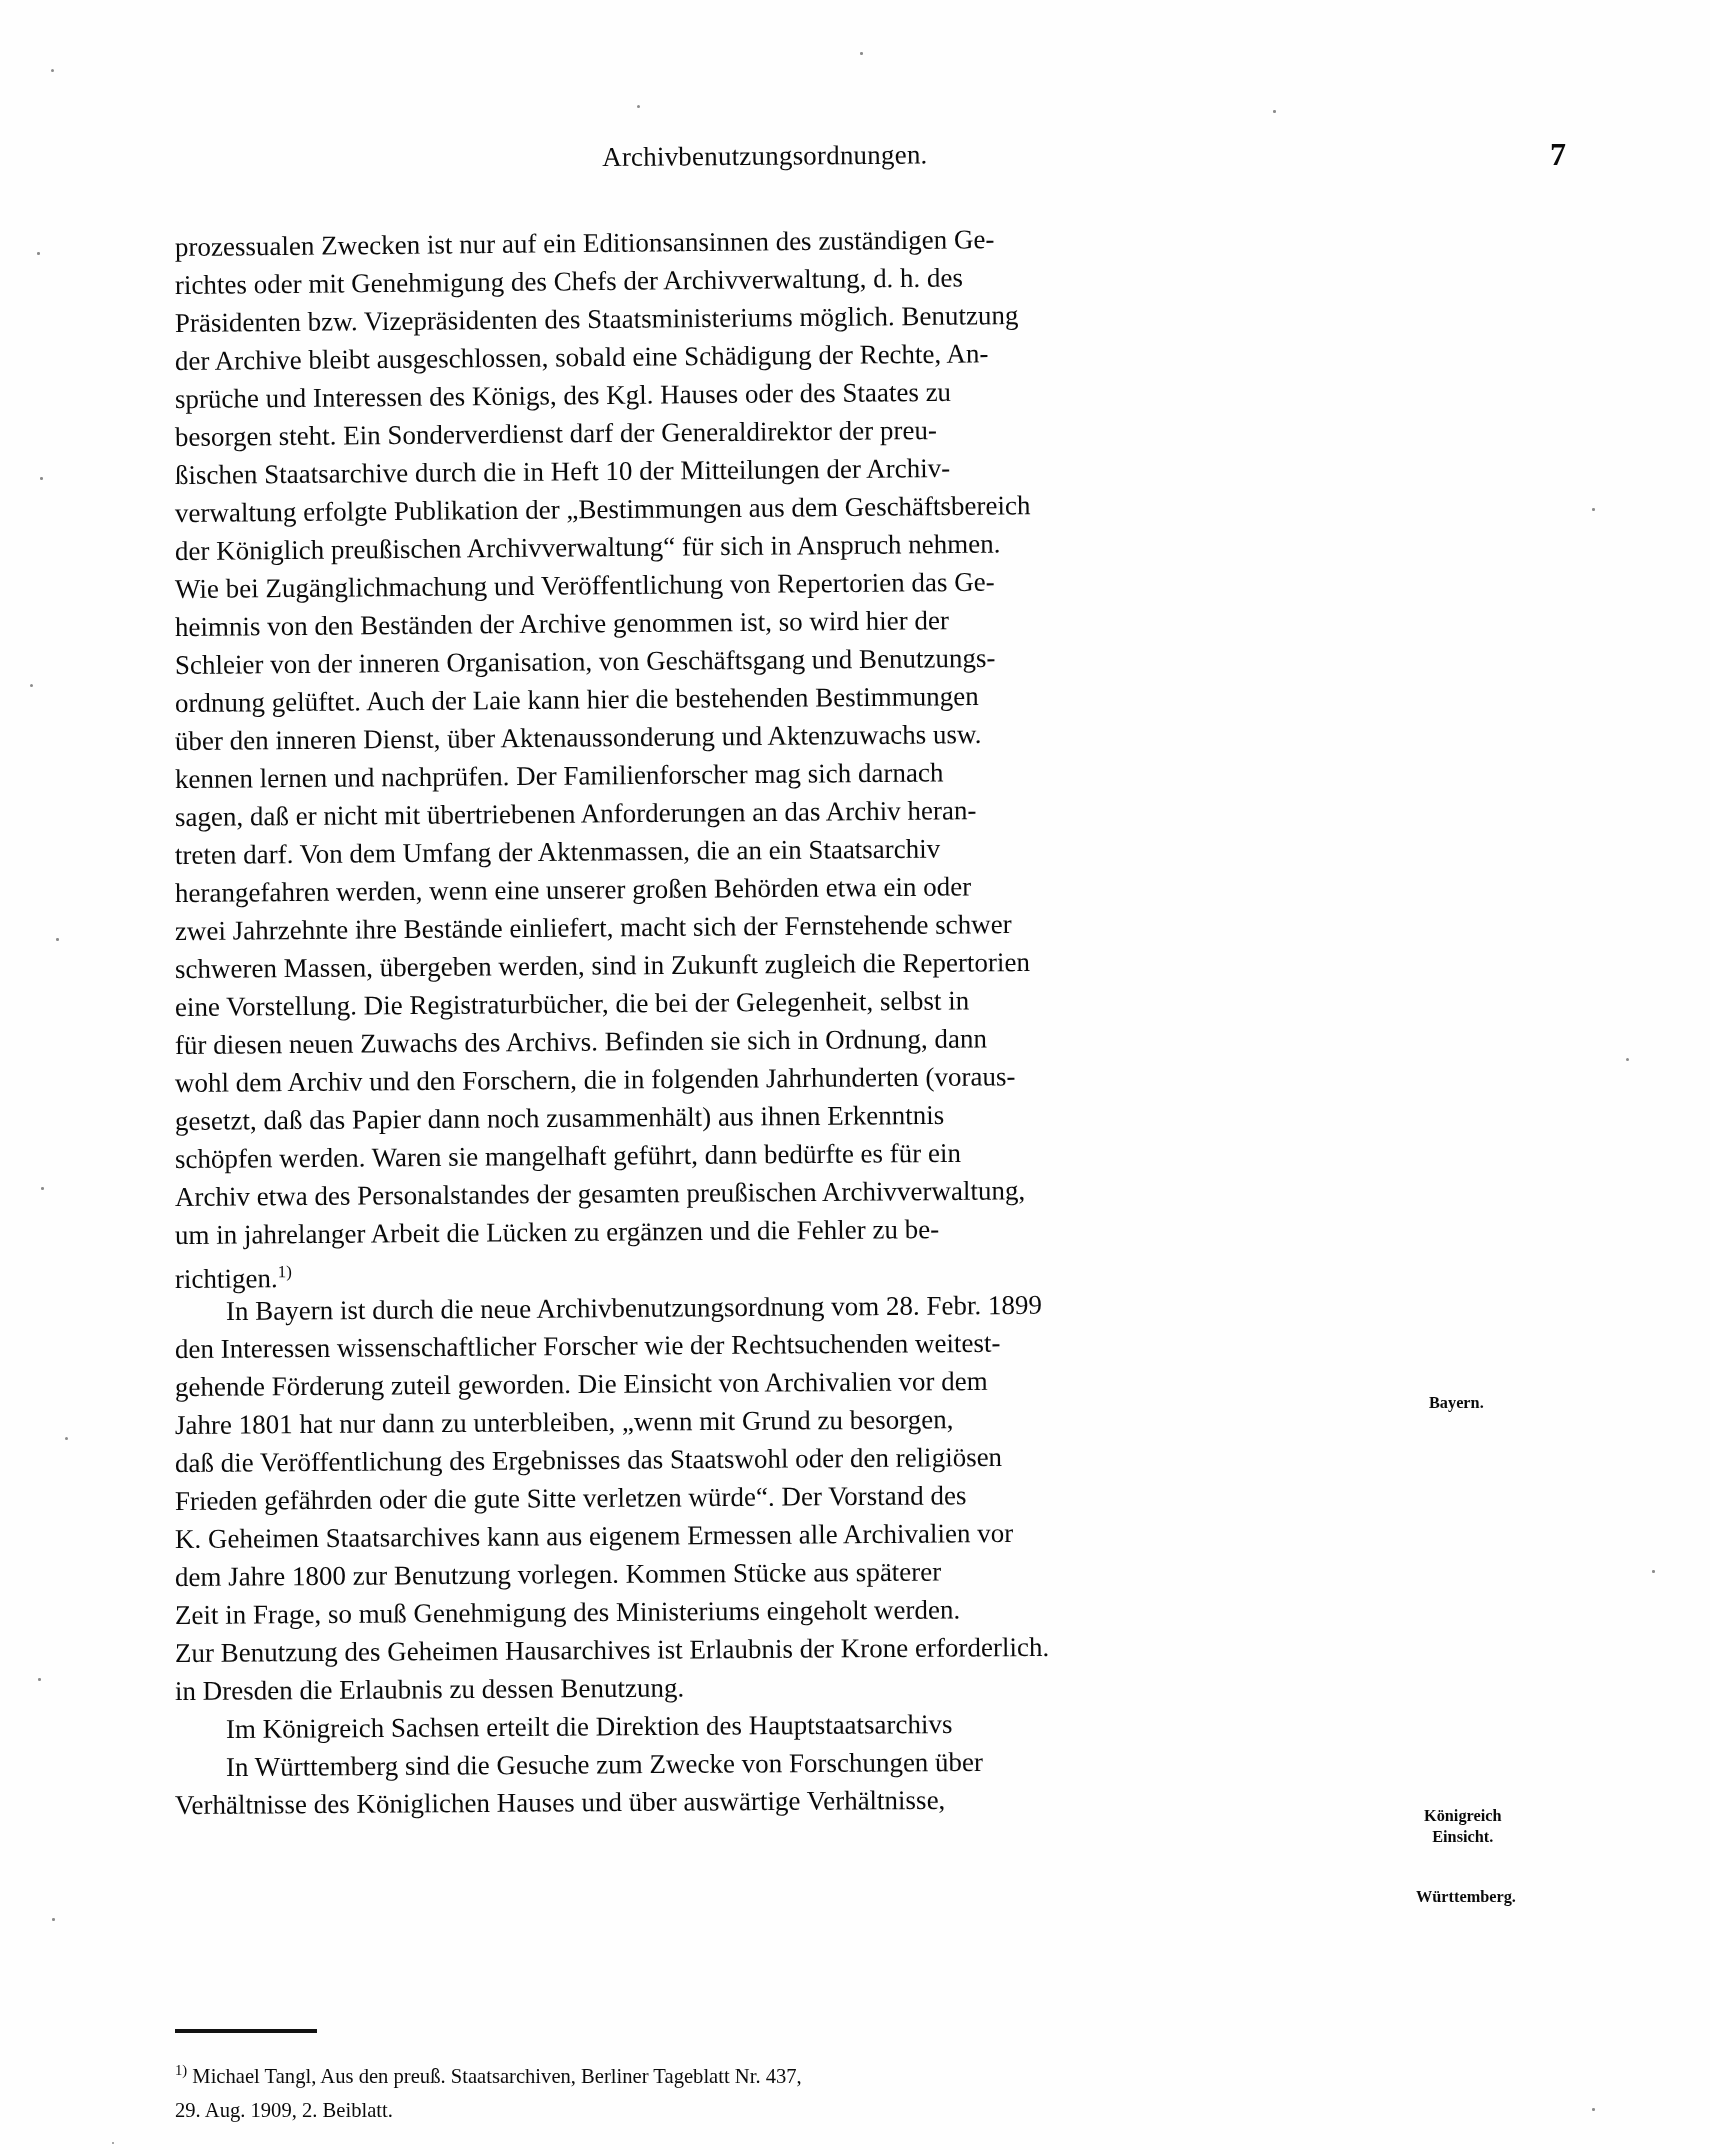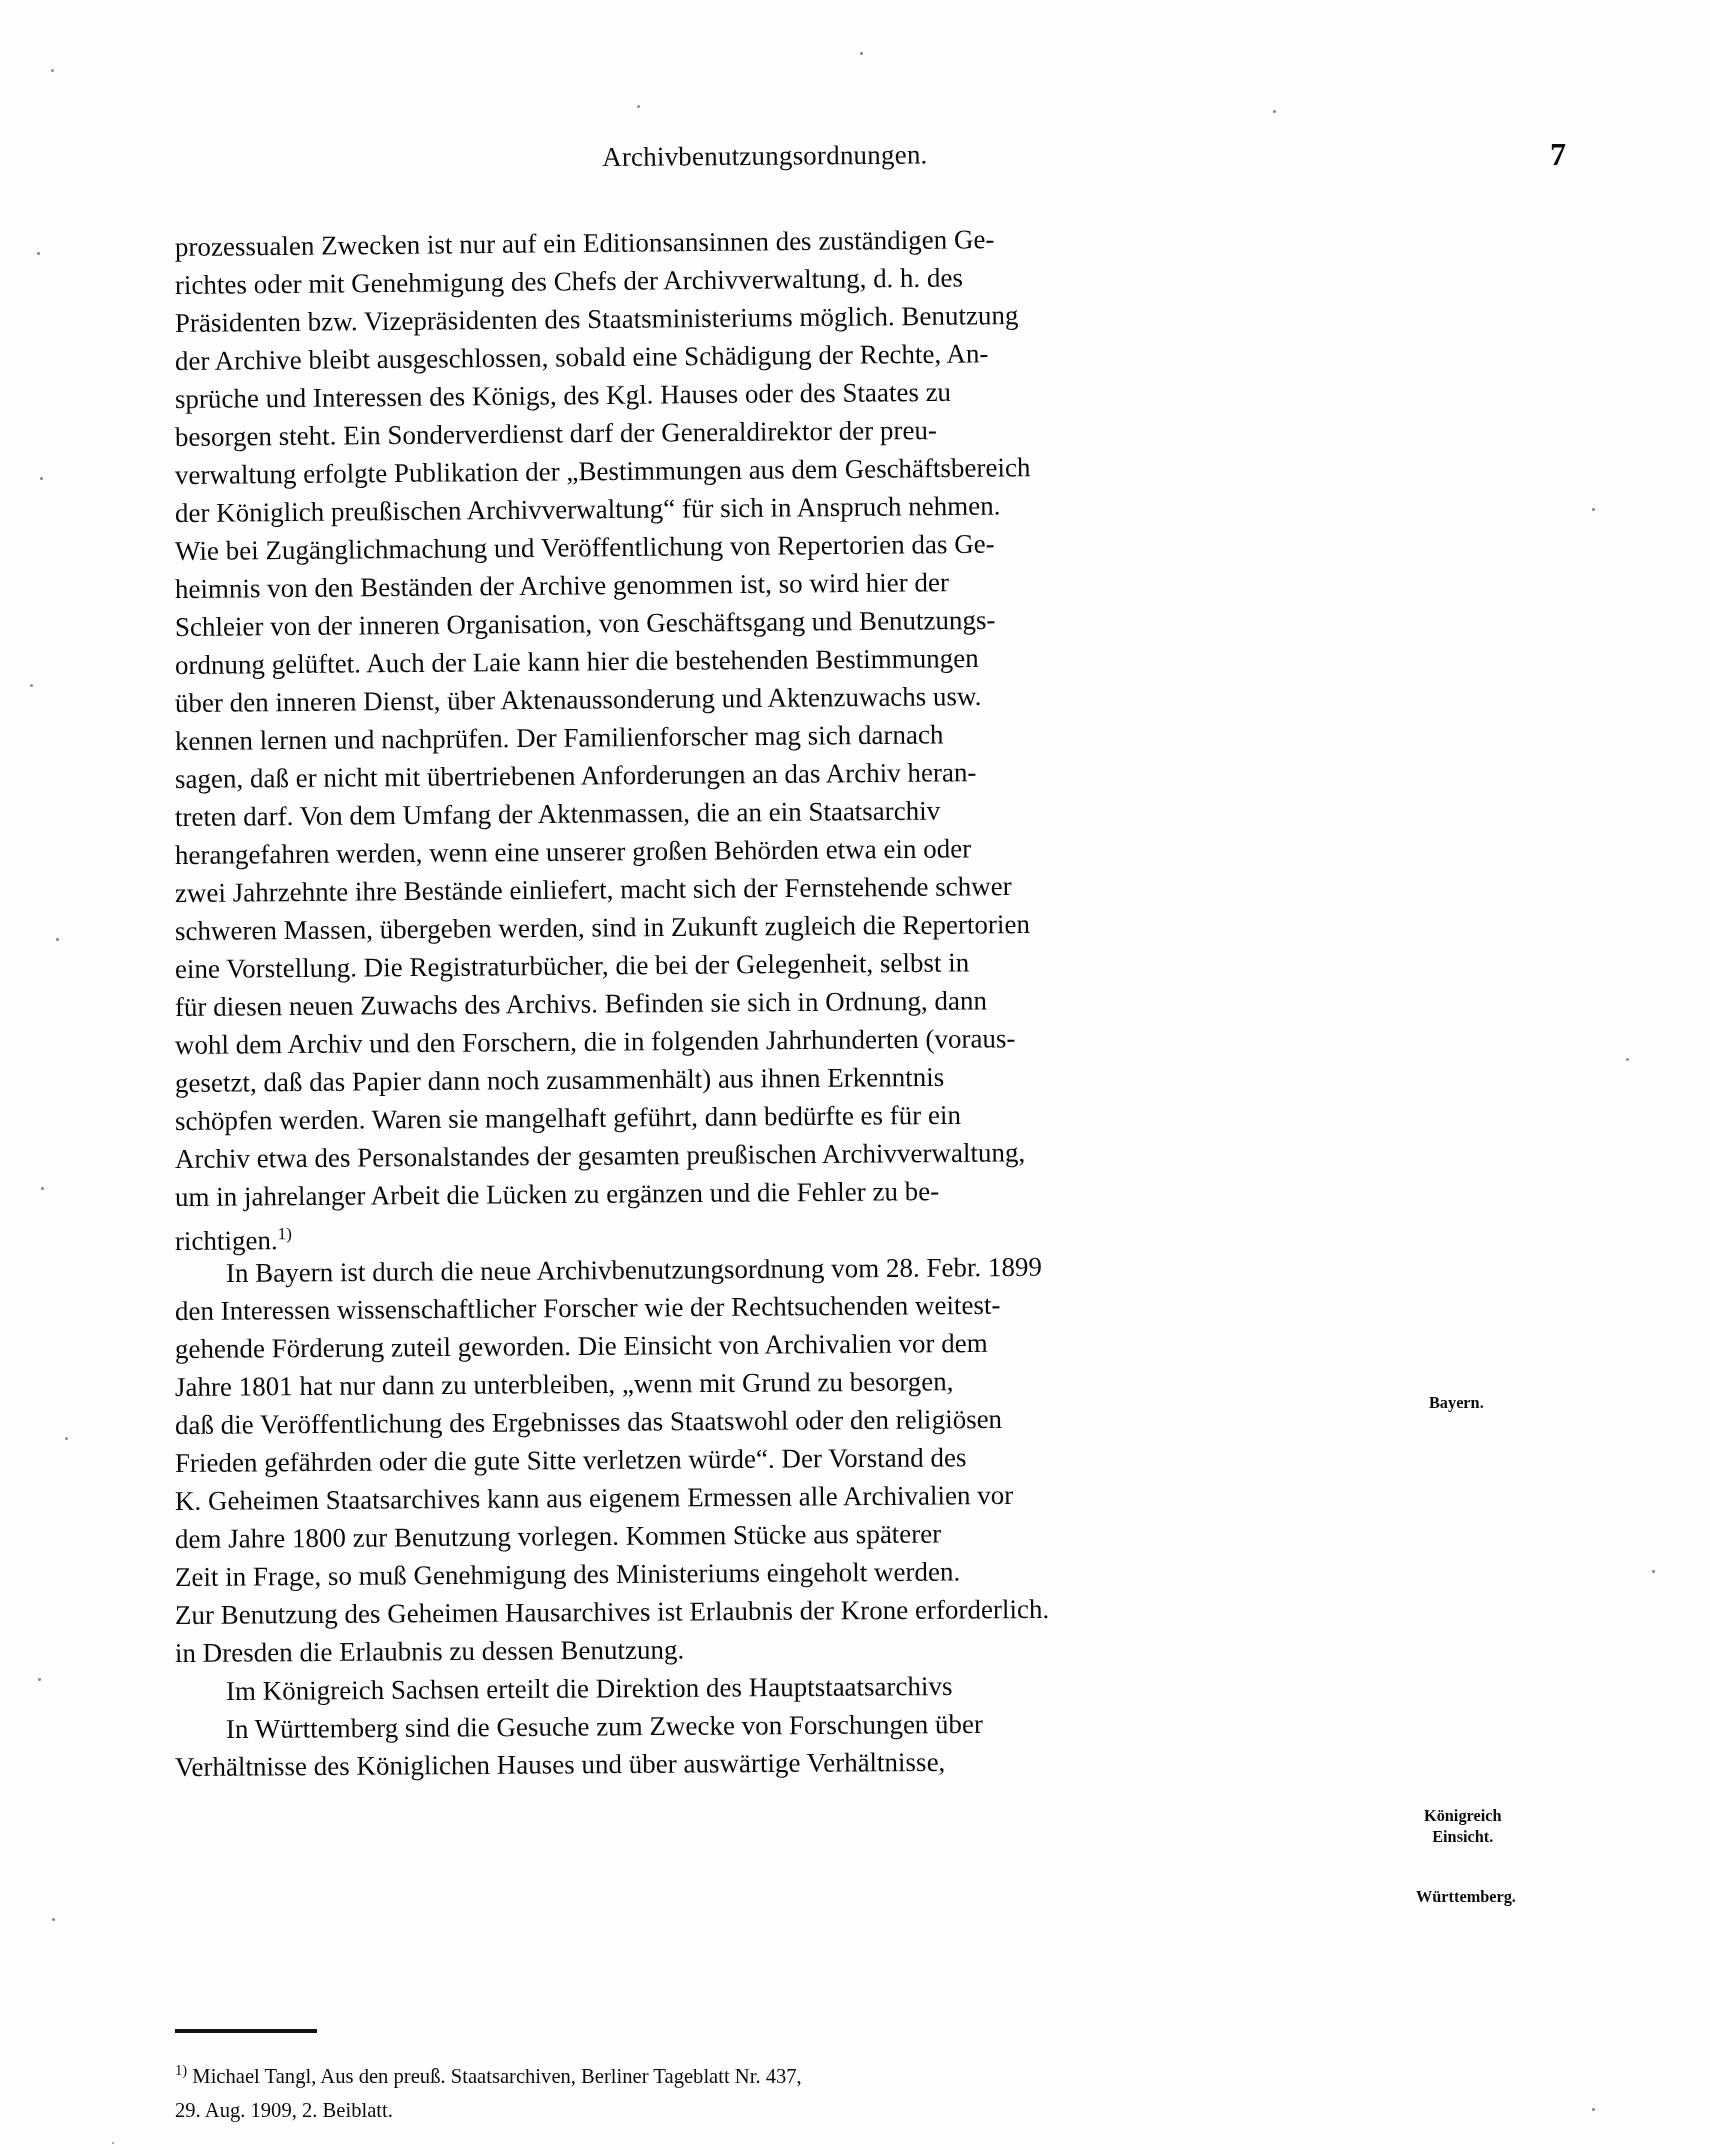--- a/index.html
+++ b/index.html
@@ -132,20 +132,21 @@
   </div>
 
   <div class="textblock">
 
     <div class="line"><span class="ln" style="transform: rotate(-0.55deg);">prozessualen Zwecken ist nur auf ein Editionsansinnen des zuständigen Ge-</span></div>
     <div class="line"><span class="ln" style="transform: rotate(-0.546deg);">richtes oder mit Genehmigung des Chefs der Archivverwaltung, d. h. des</span></div>
     <div class="line"><span class="ln" style="transform: rotate(-0.542deg);">Präsidenten bzw. Vizepräsidenten des Staatsministeriums möglich.  Benutzung</span></div>
     <div class="line"><span class="ln" style="transform: rotate(-0.538deg);">der Archive bleibt ausgeschlossen, sobald eine Schädigung der Rechte, An-</span></div>
     <div class="line"><span class="ln" style="transform: rotate(-0.534deg);">sprüche und Interessen des Königs, des Kgl. Hauses oder des Staates zu</span></div>
     <div class="line"><span class="ln" style="transform: rotate(-0.53deg);">besorgen steht.  Ein Sonderverdienst darf der Generaldirektor der preu-</span></div>
+    <div class="line"><span class="ln" style="transform: rotate(-0.526deg);">ßischen Staatsarchive durch die in Heft 10 der Mitteilungen der Archiv-</span></div>
     <div class="line"><span class="ln" style="transform: rotate(-0.522deg);">verwaltung erfolgte Publikation der „Bestimmungen aus dem Geschäftsbereich</span></div>
     <div class="line"><span class="ln" style="transform: rotate(-0.518deg);">der Königlich preußischen Archivverwaltung“ für sich in Anspruch nehmen.</span></div>
     <div class="line"><span class="ln" style="transform: rotate(-0.514deg);">Wie bei Zugänglichmachung und Veröffentlichung von Repertorien das Ge-</span></div>
     <div class="line"><span class="ln" style="transform: rotate(-0.51deg);">heimnis von den Beständen der Archive genommen ist, so wird hier der</span></div>
     <div class="line"><span class="ln" style="transform: rotate(-0.506deg);">Schleier von der inneren Organisation, von Geschäftsgang und Benutzungs-</span></div>
     <div class="line"><span class="ln" style="transform: rotate(-0.502deg);">ordnung gelüftet.  Auch der Laie kann hier die bestehenden Bestimmungen</span></div>
     <div class="line"><span class="ln" style="transform: rotate(-0.498deg);">über den inneren Dienst, über Aktenaussonderung und Aktenzuwachs usw.</span></div>
     <div class="line"><span class="ln" style="transform: rotate(-0.494deg);">kennen lernen und nachprüfen.  Der Familienforscher mag sich darnach</span></div>
     <div class="line"><span class="ln" style="transform: rotate(-0.49deg);">sagen, daß er nicht mit übertriebenen Anforderungen an das Archiv heran-</span></div>
     <div class="line"><span class="ln" style="transform: rotate(-0.486deg);">treten darf.  Von dem Umfang der Aktenmassen, die an ein Staatsarchiv</span></div>

